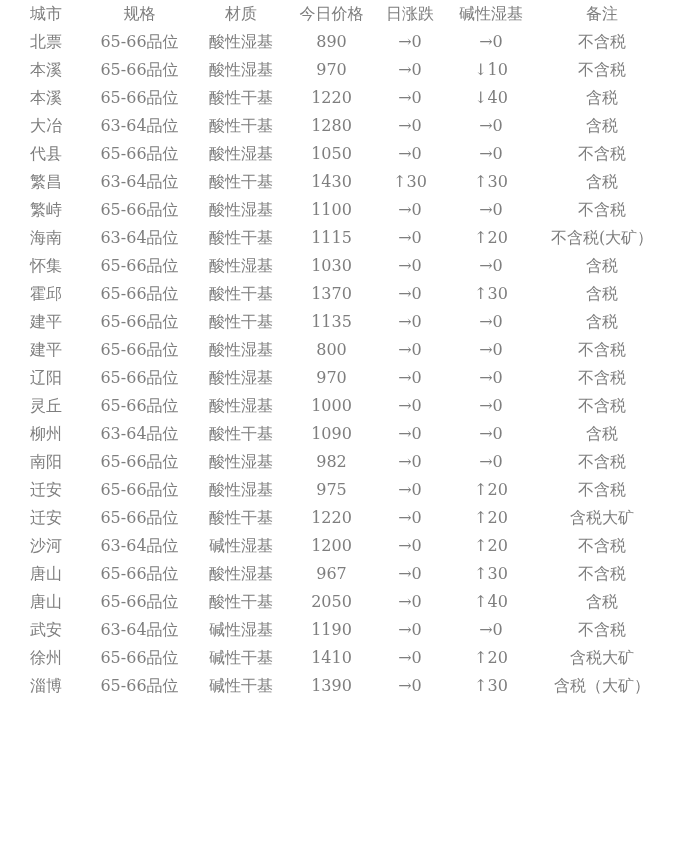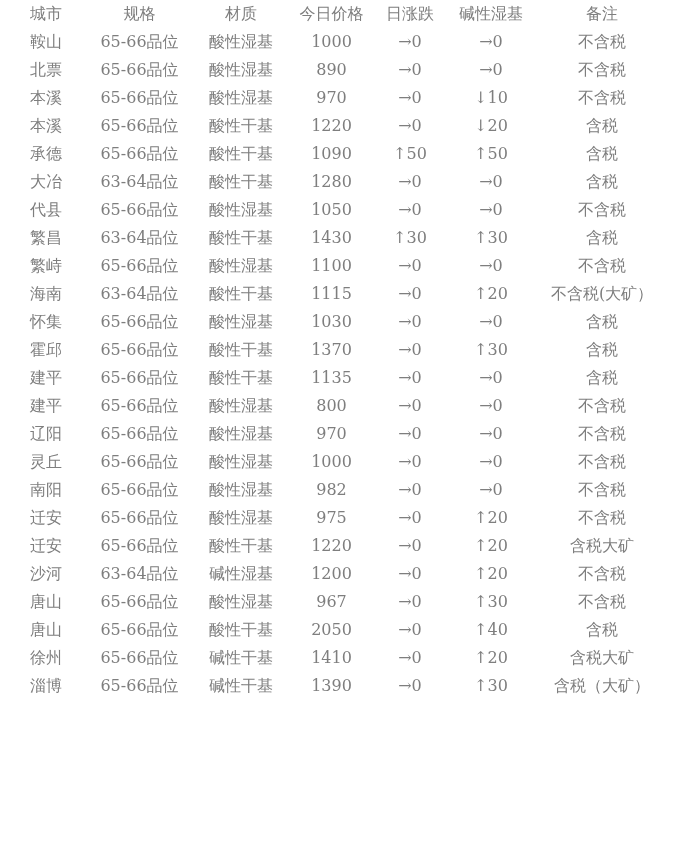--- a/index.html
+++ b/index.html
@@ -53,162 +53,153 @@
       <th>规格</th>
       <th>材质</th>
       <th>今日价格</th>
       <th>日涨跌</th>
       <th>碱性湿基</th>
       <th>备注</th>
     </tr>
   </thead>
   <tbody>
       <tr>
-        <td>鞍山</td>
+        <td>北票</td>
+        <td>65-66品位</td>
+        <td>酸性湿基</td>
+        <td>890</td>
+        <td>→0</td>
+        <td>→0</td>
+        <td>不含税</td>
+      </tr>
+      <tr>
+        <td>本溪</td>
+        <td>65-66品位</td>
+        <td>酸性湿基</td>
+        <td>970</td>
+        <td>→0</td>
+        <td>↓10</td>
+        <td>不含税</td>
+      </tr>
+      <tr>
+        <td>本溪</td>
+        <td>65-66品位</td>
+        <td>酸性干基</td>
+        <td>1220</td>
+        <td>→0</td>
+        <td>↓40</td>
+        <td>含税</td>
+      </tr>
+      <tr>
+        <td>大冶</td>
+        <td>63-64品位</td>
+        <td>酸性干基</td>
+        <td>1280</td>
+        <td>→0</td>
+        <td>→0</td>
+        <td>含税</td>
+      </tr>
+      <tr>
+        <td>代县</td>
+        <td>65-66品位</td>
+        <td>酸性湿基</td>
+        <td>1050</td>
+        <td>→0</td>
+        <td>→0</td>
+        <td>不含税</td>
+      </tr>
+      <tr>
+        <td>繁昌</td>
+        <td>63-64品位</td>
+        <td>酸性干基</td>
+        <td>1430</td>
+        <td>↑30</td>
+        <td>↑30</td>
+        <td>含税</td>
+      </tr>
+      <tr>
+        <td>繁峙</td>
+        <td>65-66品位</td>
+        <td>酸性湿基</td>
+        <td>1100</td>
+        <td>→0</td>
+        <td>→0</td>
+        <td>不含税</td>
+      </tr>
+      <tr>
+        <td>海南</td>
+        <td>63-64品位</td>
+        <td>酸性干基</td>
+        <td>1115</td>
+        <td>→0</td>
+        <td>↑20</td>
+        <td>不含税(大矿）</td>
+      </tr>
+      <tr>
+        <td>怀集</td>
+        <td>65-66品位</td>
+        <td>酸性湿基</td>
+        <td>1030</td>
+        <td>→0</td>
+        <td>→0</td>
+        <td>含税</td>
+      </tr>
+      <tr>
+        <td>霍邱</td>
+        <td>65-66品位</td>
+        <td>酸性干基</td>
+        <td>1370</td>
+        <td>→0</td>
+        <td>↑30</td>
+        <td>含税</td>
+      </tr>
+      <tr>
+        <td>建平</td>
+        <td>65-66品位</td>
+        <td>酸性干基</td>
+        <td>1135</td>
+        <td>→0</td>
+        <td>→0</td>
+        <td>含税</td>
+      </tr>
+      <tr>
+        <td>建平</td>
+        <td>65-66品位</td>
+        <td>酸性湿基</td>
+        <td>800</td>
+        <td>→0</td>
+        <td>→0</td>
+        <td>不含税</td>
+      </tr>
+      <tr>
+        <td>辽阳</td>
+        <td>65-66品位</td>
+        <td>酸性湿基</td>
+        <td>970</td>
+        <td>→0</td>
+        <td>→0</td>
+        <td>不含税</td>
+      </tr>
+      <tr>
+        <td>灵丘</td>
         <td>65-66品位</td>
         <td>酸性湿基</td>
         <td>1000</td>
         <td>→0</td>
         <td>→0</td>
         <td>不含税</td>
       </tr>
       <tr>
-        <td>北票</td>
-        <td>65-66品位</td>
-        <td>酸性湿基</td>
-        <td>890</td>
-        <td>→0</td>
-        <td>→0</td>
-        <td>不含税</td>
-      </tr>
-      <tr>
-        <td>本溪</td>
-        <td>65-66品位</td>
-        <td>酸性湿基</td>
-        <td>970</td>
-        <td>→0</td>
-        <td>↓10</td>
-        <td>不含税</td>
-      </tr>
-      <tr>
-        <td>本溪</td>
-        <td>65-66品位</td>
-        <td>酸性干基</td>
-        <td>1220</td>
-        <td>→0</td>
-        <td>↓20</td>
-        <td>含税</td>
-      </tr>
-      <tr>
-        <td>承德</td>
-        <td>65-66品位</td>
+        <td>柳州</td>
+        <td>63-64品位</td>
         <td>酸性干基</td>
         <td>1090</td>
-        <td>↑50</td>
-        <td>↑50</td>
-        <td>含税</td>
-      </tr>
-      <tr>
-        <td>大冶</td>
-        <td>63-64品位</td>
-        <td>酸性干基</td>
-        <td>1280</td>
-        <td>→0</td>
-        <td>→0</td>
-        <td>含税</td>
-      </tr>
-      <tr>
-        <td>代县</td>
-        <td>65-66品位</td>
-        <td>酸性湿基</td>
-        <td>1050</td>
-        <td>→0</td>
-        <td>→0</td>
-        <td>不含税</td>
-      </tr>
-      <tr>
-        <td>繁昌</td>
-        <td>63-64品位</td>
-        <td>酸性干基</td>
-        <td>1430</td>
-        <td>↑30</td>
-        <td>↑30</td>
-        <td>含税</td>
-      </tr>
-      <tr>
-        <td>繁峙</td>
-        <td>65-66品位</td>
-        <td>酸性湿基</td>
-        <td>1100</td>
-        <td>→0</td>
-        <td>→0</td>
-        <td>不含税</td>
-      </tr>
-      <tr>
-        <td>海南</td>
-        <td>63-64品位</td>
-        <td>酸性干基</td>
-        <td>1115</td>
-        <td>→0</td>
-        <td>↑20</td>
-        <td>不含税(大矿）</td>
-      </tr>
-      <tr>
-        <td>怀集</td>
-        <td>65-66品位</td>
-        <td>酸性湿基</td>
-        <td>1030</td>
-        <td>→0</td>
-        <td>→0</td>
-        <td>含税</td>
-      </tr>
-      <tr>
-        <td>霍邱</td>
-        <td>65-66品位</td>
-        <td>酸性干基</td>
-        <td>1370</td>
-        <td>→0</td>
-        <td>↑30</td>
-        <td>含税</td>
-      </tr>
-      <tr>
-        <td>建平</td>
-        <td>65-66品位</td>
-        <td>酸性干基</td>
-        <td>1135</td>
-        <td>→0</td>
-        <td>→0</td>
-        <td>含税</td>
-      </tr>
-      <tr>
-        <td>建平</td>
-        <td>65-66品位</td>
-        <td>酸性湿基</td>
-        <td>800</td>
-        <td>→0</td>
-        <td>→0</td>
-        <td>不含税</td>
-      </tr>
-      <tr>
-        <td>辽阳</td>
-        <td>65-66品位</td>
-        <td>酸性湿基</td>
-        <td>970</td>
-        <td>→0</td>
-        <td>→0</td>
-        <td>不含税</td>
-      </tr>
-      <tr>
-        <td>灵丘</td>
-        <td>65-66品位</td>
-        <td>酸性湿基</td>
-        <td>1000</td>
-        <td>→0</td>
-        <td>→0</td>
-        <td>不含税</td>
+        <td>→0</td>
+        <td>→0</td>
+        <td>含税</td>
       </tr>
       <tr>
         <td>南阳</td>
         <td>65-66品位</td>
         <td>酸性湿基</td>
         <td>982</td>
         <td>→0</td>
         <td>→0</td>
         <td>不含税</td>
       </tr>
@@ -249,20 +240,29 @@
         <td>不含税</td>
       </tr>
       <tr>
         <td>唐山</td>
         <td>65-66品位</td>
         <td>酸性干基</td>
         <td>2050</td>
         <td>→0</td>
         <td>↑40</td>
         <td>含税</td>
+      </tr>
+      <tr>
+        <td>武安</td>
+        <td>63-64品位</td>
+        <td>碱性湿基</td>
+        <td>1190</td>
+        <td>→0</td>
+        <td>→0</td>
+        <td>不含税</td>
       </tr>
       <tr>
         <td>徐州</td>
         <td>65-66品位</td>
         <td>碱性干基</td>
         <td>1410</td>
         <td>→0</td>
         <td>↑20</td>
         <td>含税大矿</td>
       </tr>

